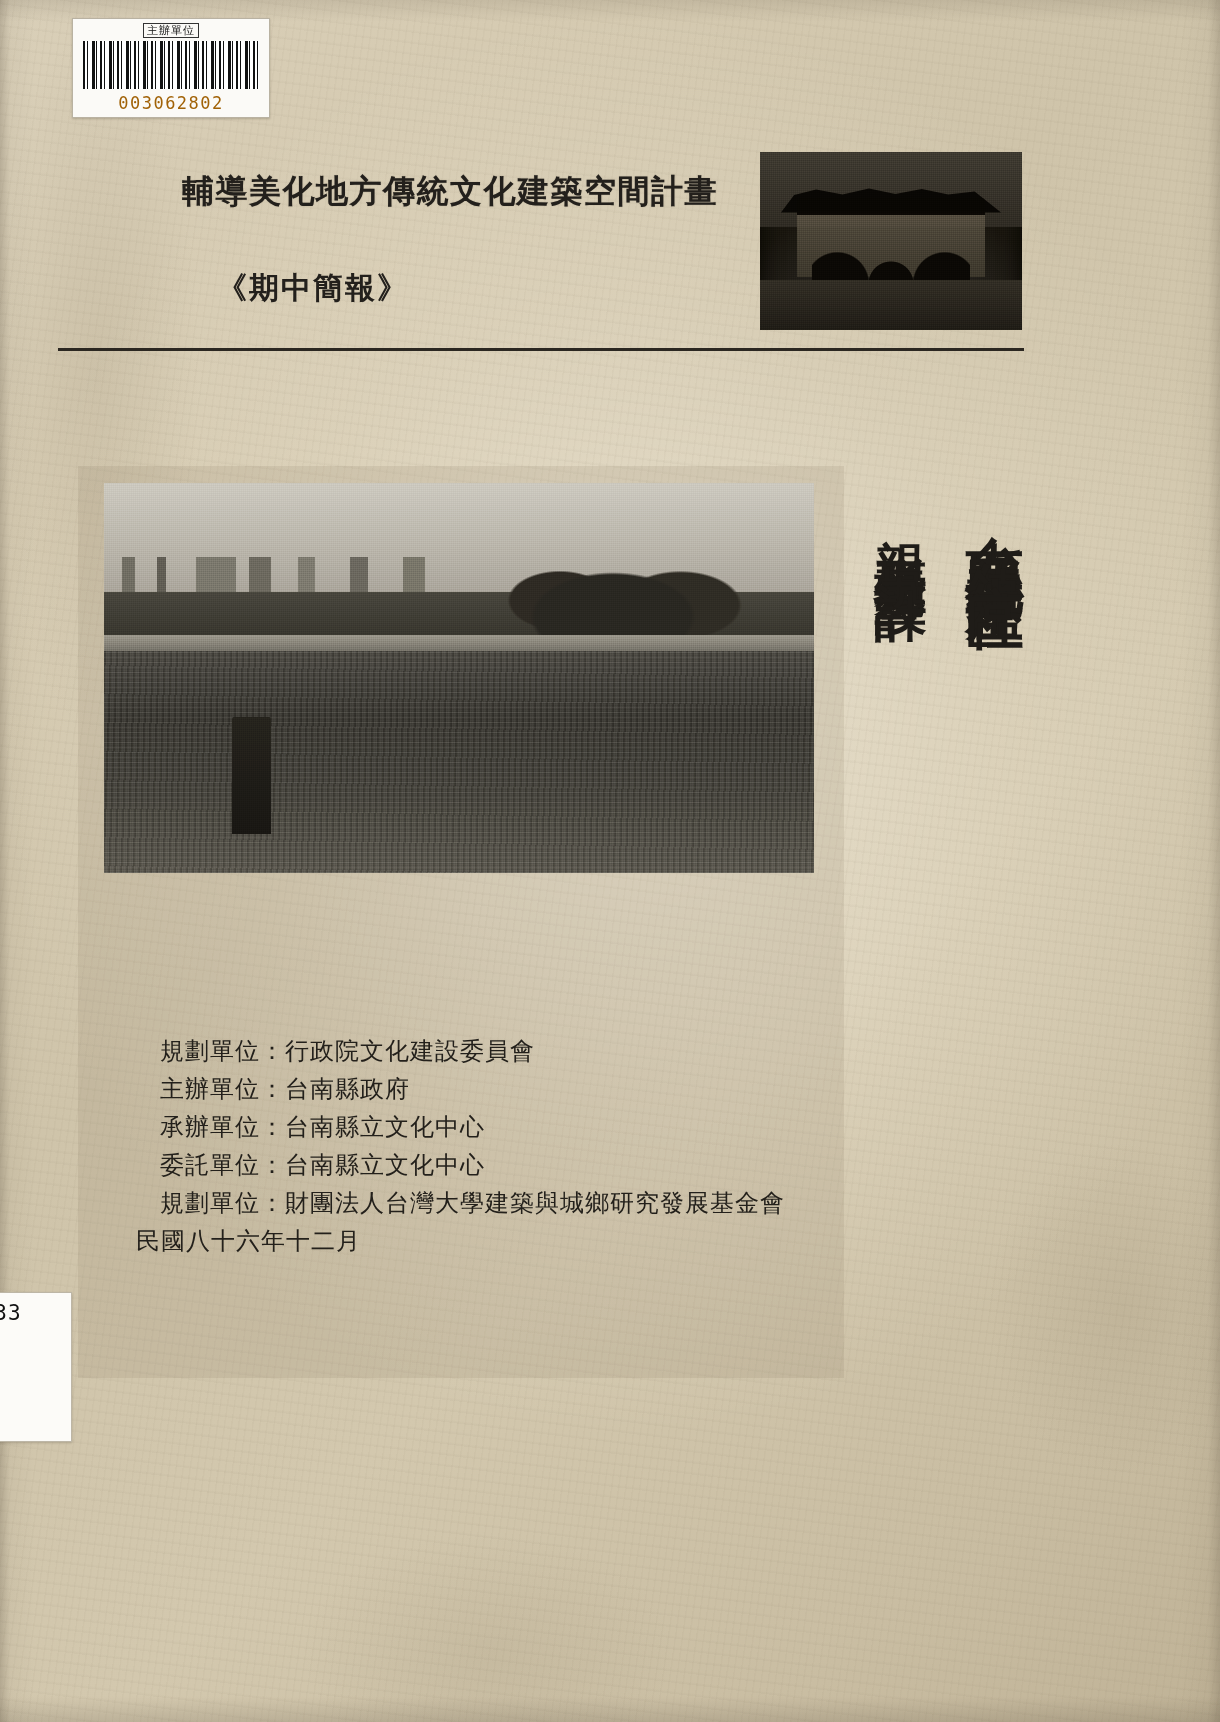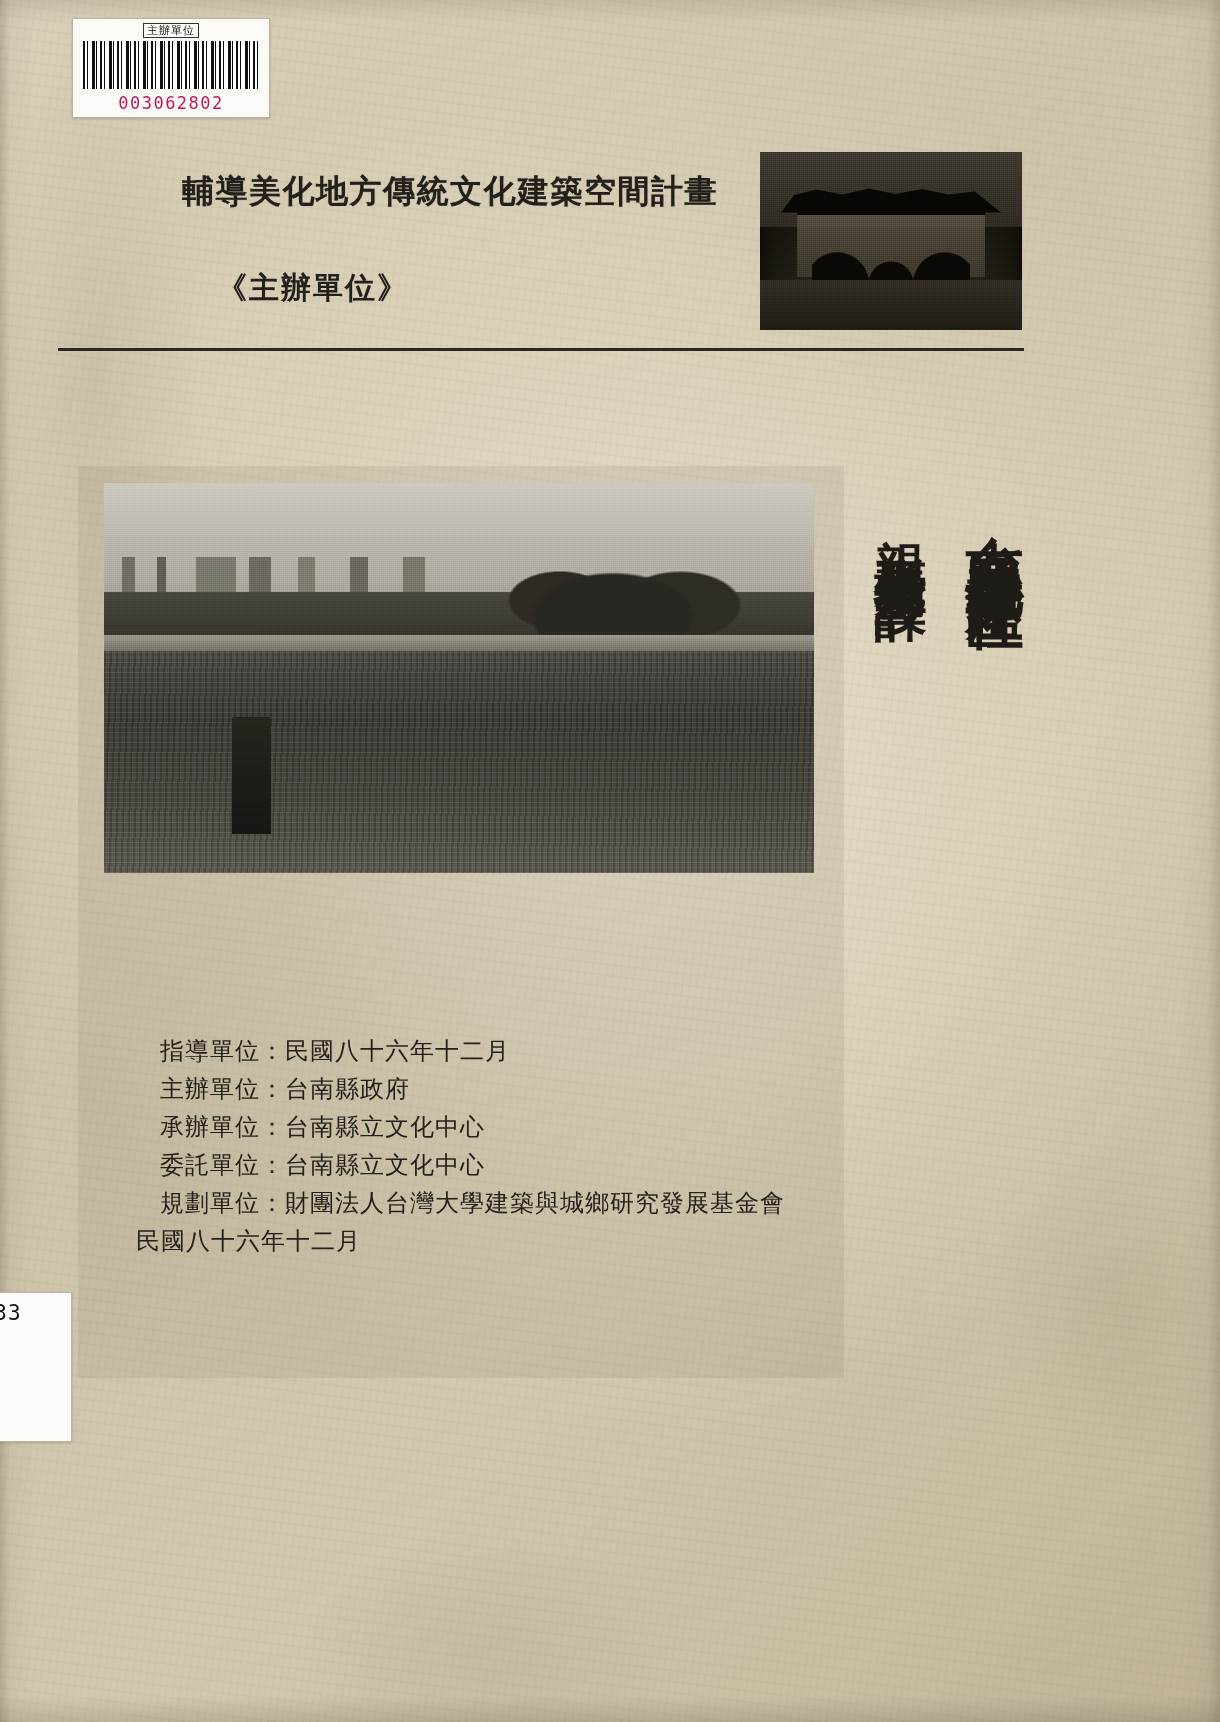--- a/index.html
+++ b/index.html
@@ -88,21 +88,21 @@
       #111 13px, #111 14px, #fff 14px, #fff 17px
     );
   }
   #barcode-number {
     position: absolute;
     left: 0; right: 0; bottom: 4px;
     text-align: center;
     font-family: "DejaVu Sans Mono", monospace;
     font-size: 17px;
     letter-spacing: 1.5px;
-    color: #be185d;
+    color: #a16207;
   }
 
   
   #spine-sticker {
     left: -40px; top: 1292px;
     width: 110px; height: 148px;
     background: #fcfbf8;
     border: 1px solid #bdb6a6;
     box-shadow: 0 1px 2px rgba(60,50,35,0.22);
     z-index: 6;
@@ -312,21 +312,21 @@
     <div id="barcode-bars"></div>
     <div id="barcode-number">003062802</div>
   </div>
 
   <div id="spine-sticker" class="layer">
     <div class="num">0933</div>
   </div>
 
   <div id="header-block" class="layer">
     <div id="program-title">輔導美化地方傳統文化建築空間計畫</div>
-    <div id="report-stage">《主辦單位》</div>
+    <div id="report-stage">《期中簡報》</div>
   </div>
 
   <div id="header-photo" class="layer">
     <div class="sky"></div>
     <div class="roof"></div>
     <div class="temple"></div>
     <div class="arches"></div>
     <div class="ground"></div>
     <div class="grain"></div>
   </div>
@@ -342,21 +342,21 @@
     <div class="ph-water"></div>
     <div class="ph-ripple"></div>
     <div class="ph-post"></div>
     <div class="ph-grain"></div>
   </div>
 
   <div id="vtitle-main" class="layer vtitle">台南縣善化鎮牛庄社區</div>
   <div id="vtitle-sub" class="layer vtitle">親水廣場規畫設計</div>
 
   <div id="credits" class="layer">
-    <div class="row">指導單位：民國八十六年十二月</div>
+    <div class="row">規劃單位：行政院文化建設委員會</div>
     <div class="row">主辦單位：台南縣政府</div>
     <div class="row">承辦單位：台南縣立文化中心</div>
     <div class="row">委託單位：台南縣立文化中心</div>
     <div class="row">規劃單位：財團法人台灣大學建築與城鄉研究發展基金會</div>
     <div class="row date">民國八十六年十二月</div>
   </div>
 
 </div>
 
 </body></html>

